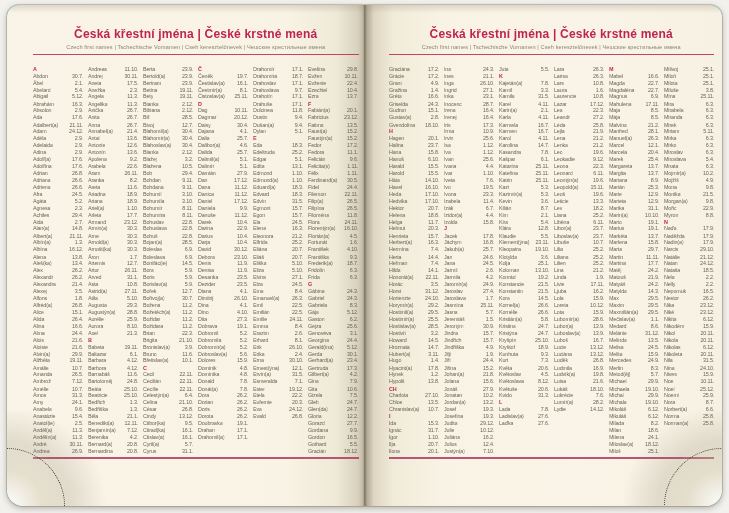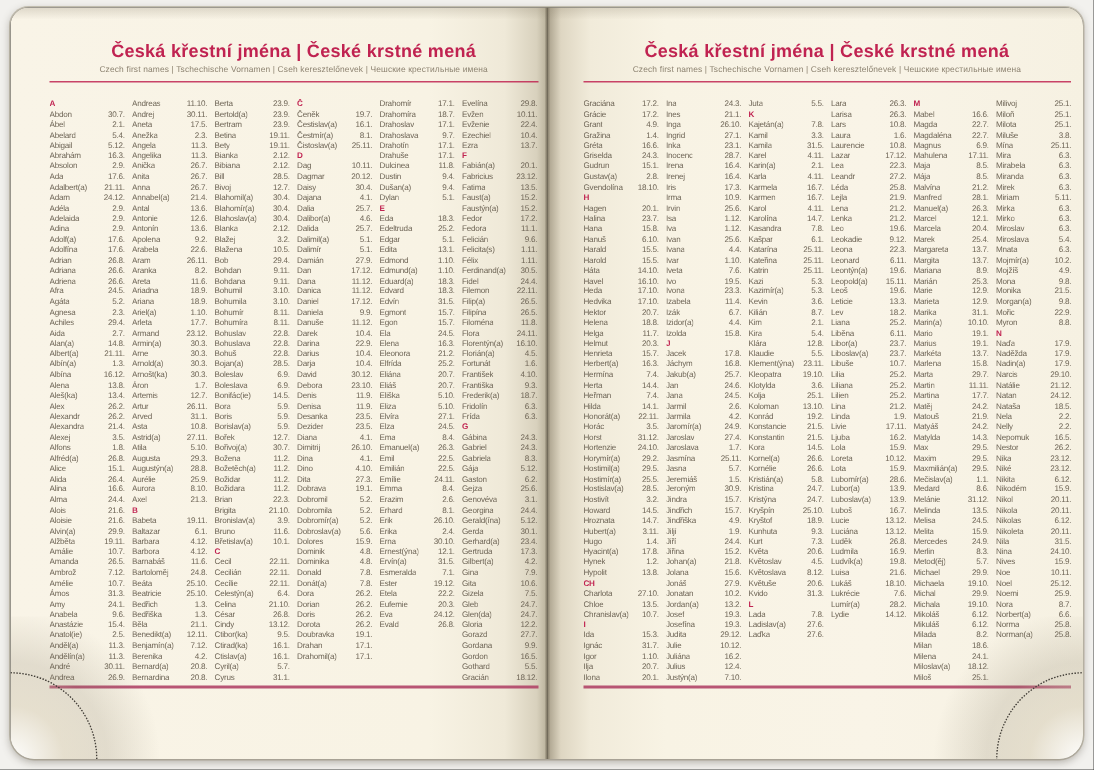--- a/index.html
+++ b/index.html
@@ -4,21 +4,21 @@
 <style>
   html,body{margin:0;padding:0;}
   body{
     width:729px;height:513px;position:relative;overflow:hidden;
     background:#f2f1ee;
     font-family:"Liberation Sans", sans-serif;
   }
   .book{
     position:absolute;left:7px;top:5px;width:715px;height:501px;
     border-radius:12px 12px 16px 16px;
-    background:#404040;
+    background:#14b8a6;
     box-shadow:0 2px 6px rgba(90,85,70,.45), 0 0 0 1px #cdc8ba;
     overflow:hidden;
     display:flex;
   }
   .page{position:relative;width:50%;height:100%;}
   .page.left{background:linear-gradient(90deg,#f9f4e7 0%,#f8f3e4 78%,#efe9d8 92%,#d8d1bd 98%,#b7af99 100%);}
   .page.right{background:linear-gradient(90deg,#a89f8a 0%,#ded6c2 2.5%,#f1ebda 8%,#f8f3e4 22%,#f9f4e7 60%,#f6f1e2 100%);}
   .gutter{position:absolute;left:calc(50% - 2px);top:0;width:4px;height:100%;
     background:linear-gradient(90deg,rgba(60,52,38,0) 0%,rgba(74,66,50,.55) 45%,rgba(94,86,68,.35) 60%,rgba(0,0,0,0) 100%);z-index:5;}
   .pg-inner{position:absolute;top:0;left:26px;right:6px;height:100%;}

